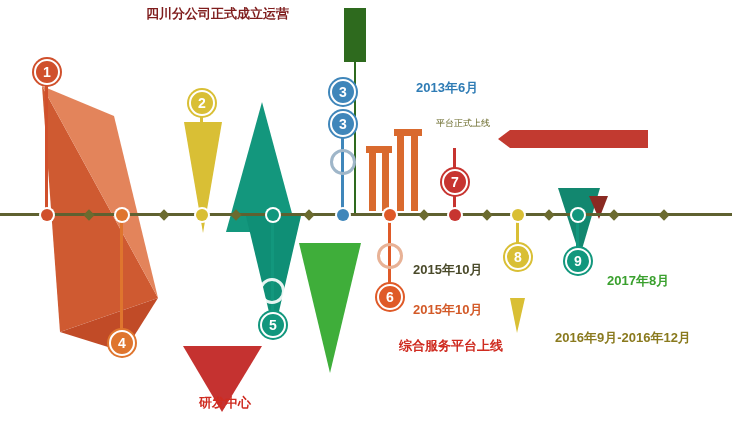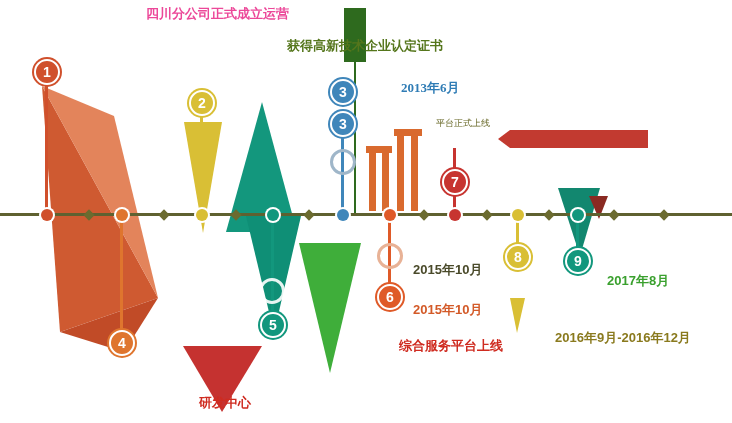--- a/index.html
+++ b/index.html
@@ -36,21 +36,21 @@
   .n1{left:41px;} .n2{left:196px;} .n3{left:337px;} .n4{left:116px;} .n5{left:267px;}
   .n6{left:384px;} .n7{left:449px;} .n8{left:512px;} .n9{left:572px;}
 
   
   .ringA{left:330px;top:149px;width:26px;height:26px;border:3px solid #9fb6c9;}
   .ringB{left:259px;top:278px;width:26px;height:26px;border:3px solid rgba(255,255,255,0.9);}
   .ringC{left:377px;top:243px;width:26px;height:26px;border:3px solid #e8b296;}
 
   
   .lb1{left:146px;top:5px;}   .lb2{left:287px;top:37px;}
-  .lb3{left:401px;top:79px;font-family:Liberation Serif, serif;}  .lb3s{left:436px;top:97px;}
+  .lb3{left:416px;top:79px;}  .lb3s{left:436px;top:97px;}
   .lb4{left:199px;top:394px;} .lb5{left:413px;top:261px;}
   .lb6{left:413px;top:301px;} .lb7{left:399px;top:337px;}
   .lb8{left:555px;top:329px;} .lb9{left:607px;top:272px;text-align:right;}
 </style>
 </head>
 <body>
 
 <div class="canvas">
 
   <svg class="decor" width="732" height="423" viewBox="0 0 732 423" aria-hidden="true">
@@ -118,22 +118,21 @@
   <div class="badge m2" style="--c: #d9bf35;">2</div>
   <div class="badge m3" style="--c: #3f86ba;">3</div>
   <div class="badge m3b" style="--c: #3f86ba;">3</div>
   <div class="badge m4" style="--c: #df752e;">4</div>
   <div class="badge m5" style="--c: #12977d;">5</div>
   <div class="badge m6" style="--c: #df5a28;">6</div>
   <div class="badge m7" style="--c: #c73430;">7</div>
   <div class="badge m8" style="--c: #d9bf35;">8</div>
   <div class="badge m9" style="--c: #12977d;">9</div>
 
-  <div class="label lb1" style="color: #ec4899; font-family: Liberation Serif, serif;">四川分公司正式成立运营</div>
-  <div class="label lb2" style="color: rgb(85, 118, 28);">获得高新技术企业认定证书</div>
+  <div class="label lb1" style="color: #7f1d1d; font-family: Liberation Serif, serif;">四川分公司正式成立运营</div>
   <div class="label lb3" style="color: rgb(47, 124, 181);">2013年6月</div>
   <div class="label sub lb3s" style="color: rgb(106, 106, 42); margin-top: 20px;">平台正式上线</div>
   <div class="label lb4" style="color: rgb(207, 43, 32);">研发中心</div>
   <div class="label lb5" style="color: rgb(74, 74, 42);">2015年10月</div>
   <div class="label lb6" style="color: rgb(211, 90, 40);">2015年10月</div>
   <div class="label lb7" style="color: rgb(207, 43, 32);">综合服务平台上线</div>
   <div class="label lb8" style="color: rgb(138, 122, 30);">2016年9月-2016年12月</div>
   <div class="label lb9" style="color: rgb(58, 160, 46);">2017年8月</div>
 
 </div>

